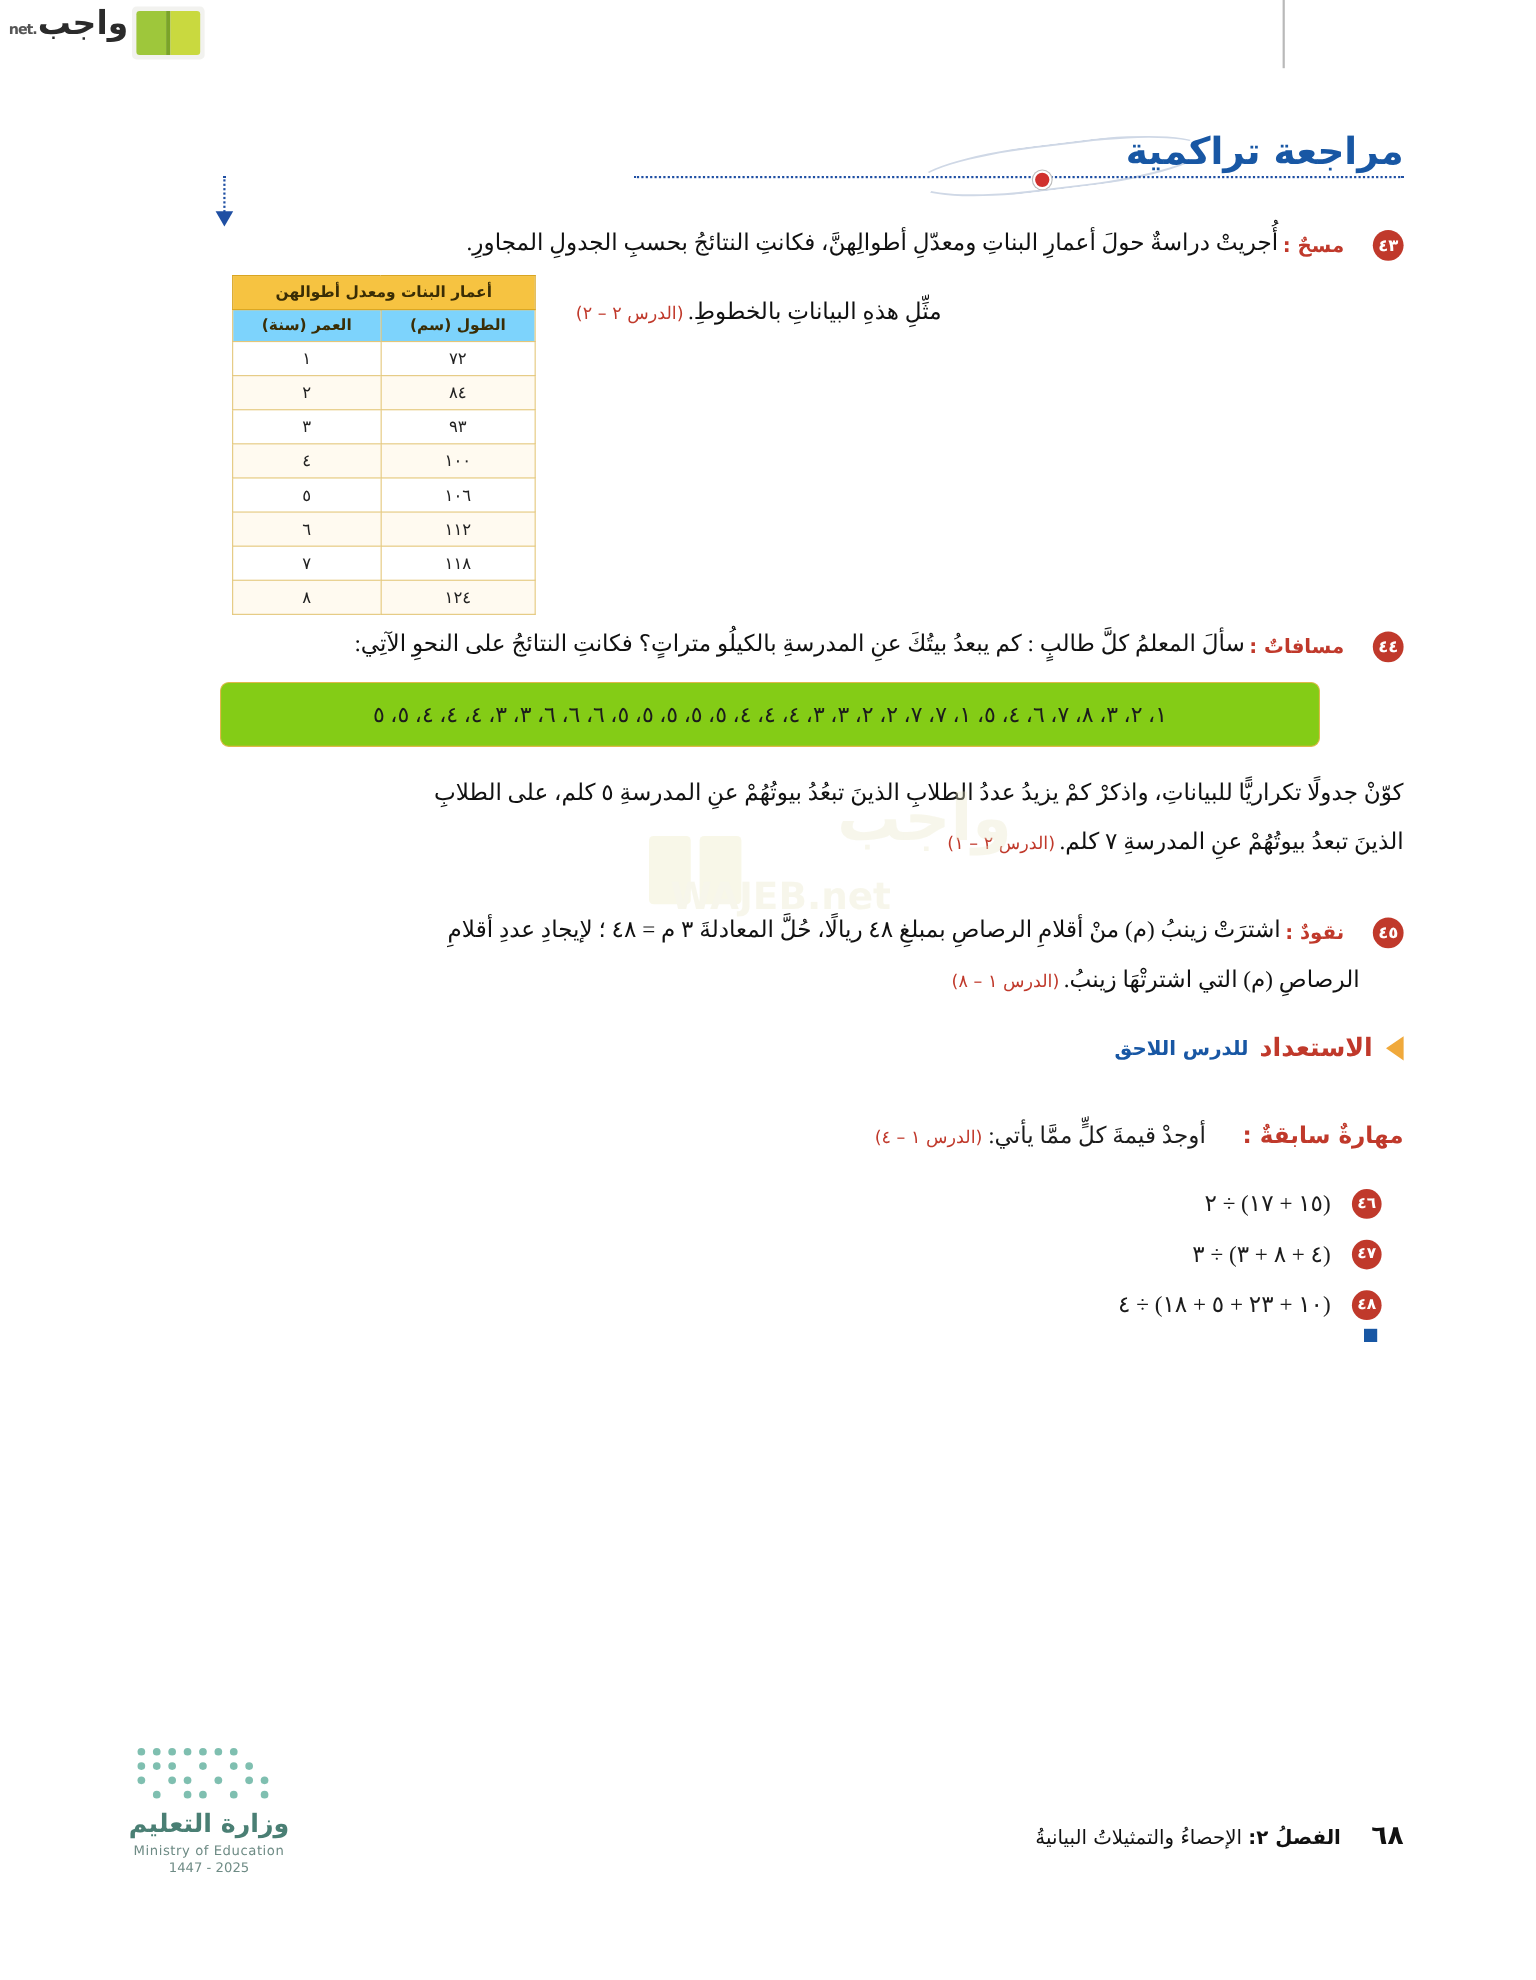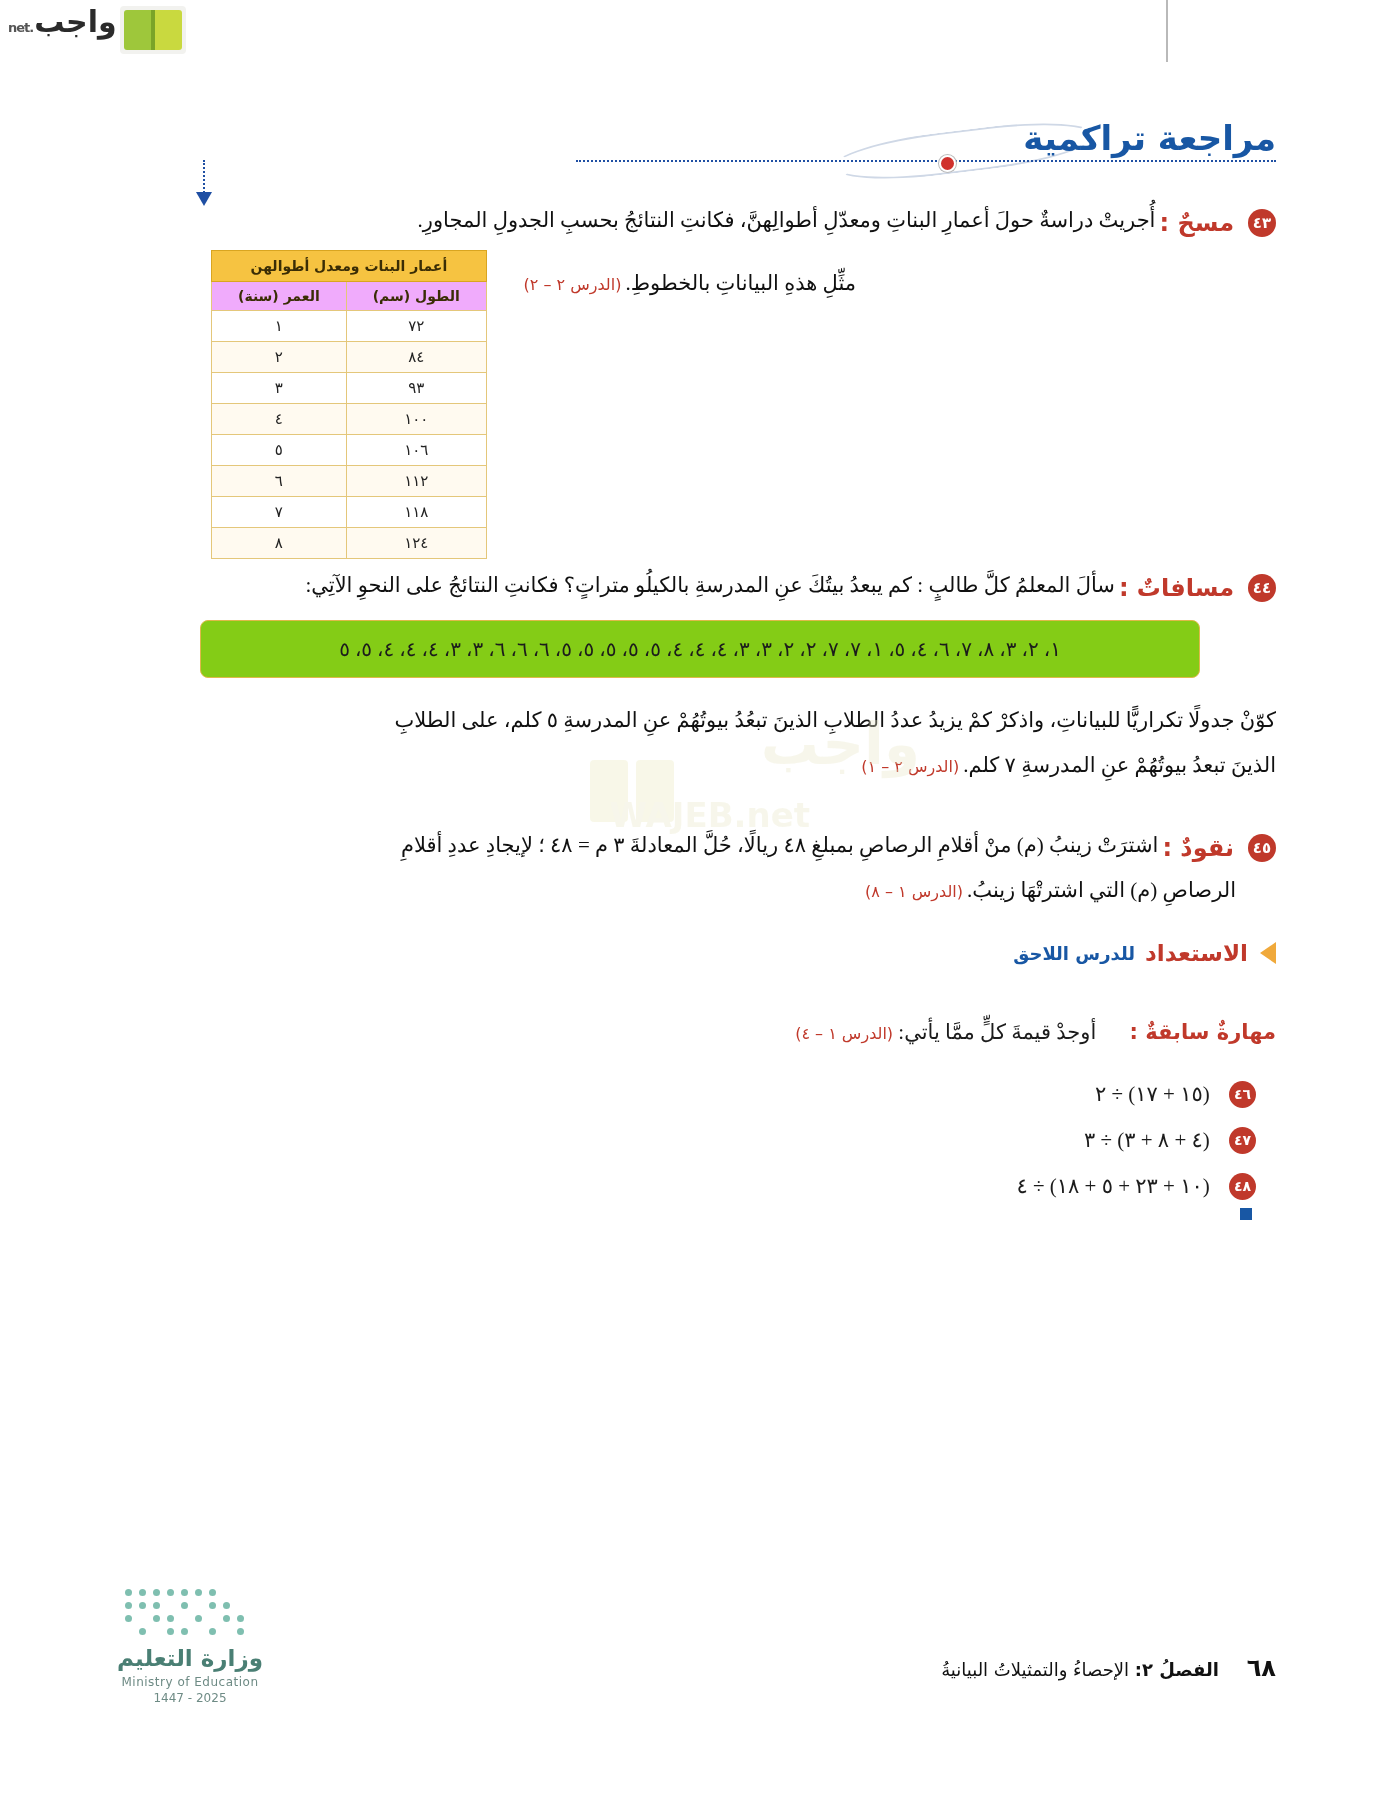--- a/index.html
+++ b/index.html
@@ -75,22 +75,22 @@
   
   .ex{position:absolute;direction:rtl;}
   .num-badge{
     display:inline-block;width:28px;height:28px;border-radius:50%;
     background:#c0392b;color:#fff;
     font-family:"DejaVu Sans", sans-serif;font-size:15px;font-weight:bold;
     text-align:center;line-height:28px;
     vertical-align:middle;
   }
   .ex-label{
-    font-family:"DejaVu Sans", sans-serif;font-weight:bold;font-size:24px;color:#c0392b;
-    margin-right:10px;vertical-align:middle;
+    font-family:"DejaVu Sans", sans-serif;font-weight:bold;font-size:18px;color:#c0392b;
+    margin-right:22px;vertical-align:middle;
   }
   .ex-text{
     font-size:21px;line-height:1.95;color:#111;
   }
   .lesson-ref{
     color:#c0392b;font-size:16px;font-family:"DejaVu Sans", sans-serif;
   }
 
   
   .tbl{
@@ -98,21 +98,21 @@
     border-collapse:collapse;
     direction:rtl;
     font-family:"DejaVu Sans", sans-serif;
   }
   .tbl th.caption{
     background:#f6c341;border:1px solid #d9a520;
     font-size:14px;font-weight:bold;color:#3a2d05;
     padding:7px 10px;text-align:center;
   }
   .tbl th.col{
-    background:#f0abfc;border:1px solid #e4c77a;
+    background:#7dd3fc;border:1px solid #e4c77a;
     font-size:14px;font-weight:bold;color:#3a2d05;
     padding:6px 26px;text-align:center;
   }
   .tbl td{
     border:1px solid #e4c77a;
     font-size:15px;text-align:center;padding:6px 26px;color:#222;
     background:#ffffff;
   }
   .tbl tr.alt td{background:#fffaf0;}
 

